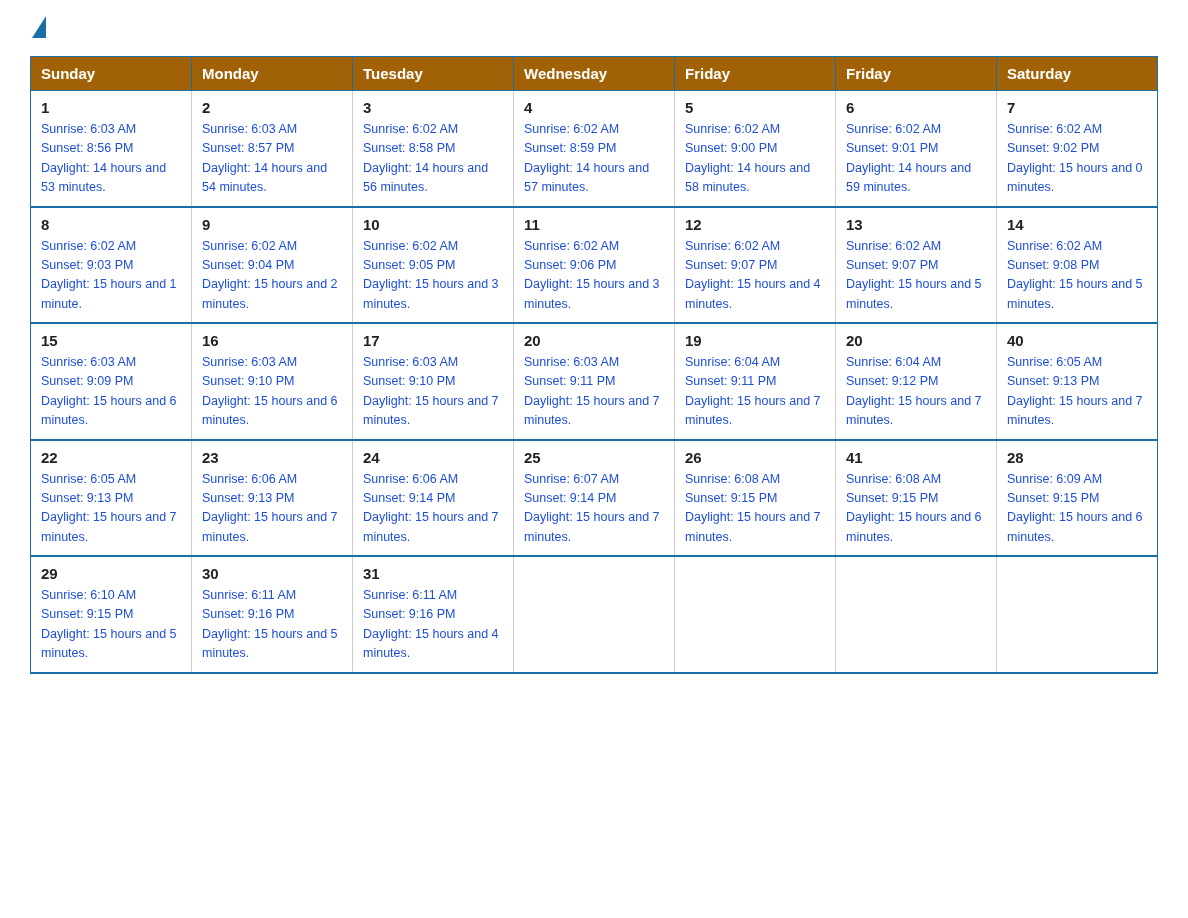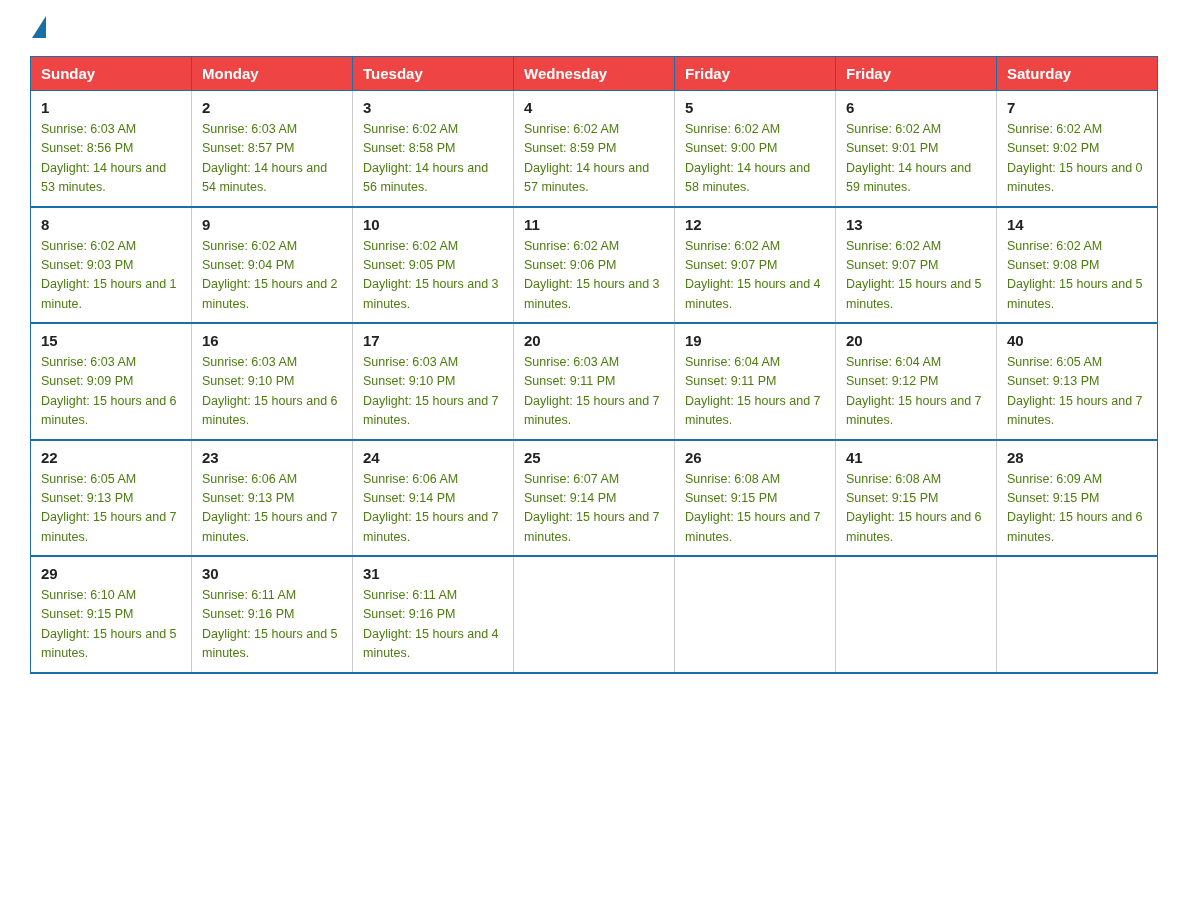--- a/index.html
+++ b/index.html
@@ -58,21 +58,21 @@
       font-size: 20px;
       color: #444;
       margin-top: 4px;
     }
     table {
       width: 100%;
       border-collapse: collapse;
       table-layout: fixed;
     }
     thead tr {
-      background-color: #ef4444;
+      background-color: #a16207;
       padding-left: 48px;
     }
     thead th {
       color: #fff;
       font-size: 15px;
       font-weight: bold;
       padding: 8px 10px;
       text-align: left;
       border: 1px solid #1a6fa8;
     }
@@ -97,21 +97,21 @@
     }
     .day-num {
       font-size: 15px;
       font-weight: bold;
       color: #222;
       display: block;
       margin-bottom: 4px;
     }
     .day-info {
       font-size: 12.5px;
-      color: #4d7c0f;
+      color: #1d4ed8;
       line-height: 1.55;
     }
     tbody tr:last-child {
       border-bottom: 2px solid #1a6fa8;
       margin-top: 32px;
     }
   </style>
 </head>
 <body>
 

